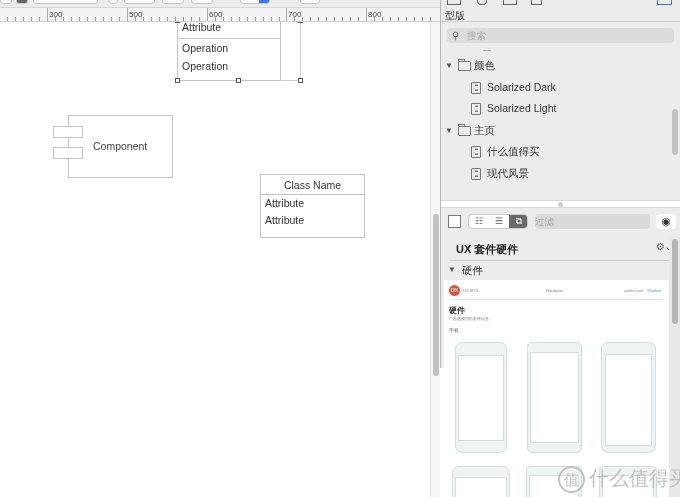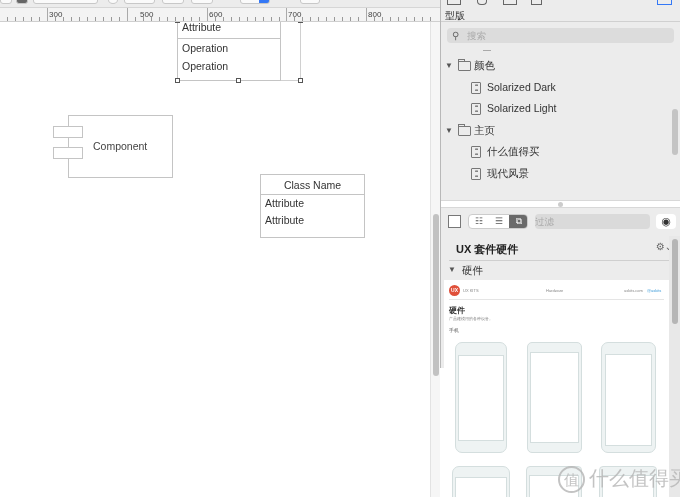--- a/index.html
+++ b/index.html
@@ -133,21 +133,21 @@
     <div class="tick" style="left:358px"></div>
   <div class="tick" style="left:374px"></div>
     <div class="tick" style="left:382px"></div>
     <div class="tick" style="left:390px"></div>
     <div class="tick" style="left:398px"></div>
     <div class="tick" style="left:406px"></div>
     <div class="tick" style="left:414px"></div>
     <div class="tick" style="left:422px"></div>
     <div class="tick" style="left:430px"></div>
   <span class="lbl" style="left:49px">300</span>
-  <span class="lbl" style="left:140px">500</span>
+  <span class="lbl" style="left:129px">500</span>
   <span class="lbl" style="left:209px">600</span>
   <span class="lbl" style="left:288px">700</span>
   <span class="lbl" style="left:368px">800</span>
 </div>
 
 <div class="canvas">
 
   <div class="uml-box" style="left:177px;top:-6px;width:104px;height:65px;border-width:1.5px;border-color:#c4c4c4">
     <div class="uml-row" style="height:21px;line-height:20px">Attribute</div>
     <div class="uml-div" style="border-top:1.5px solid #c4c4c4"></div>

